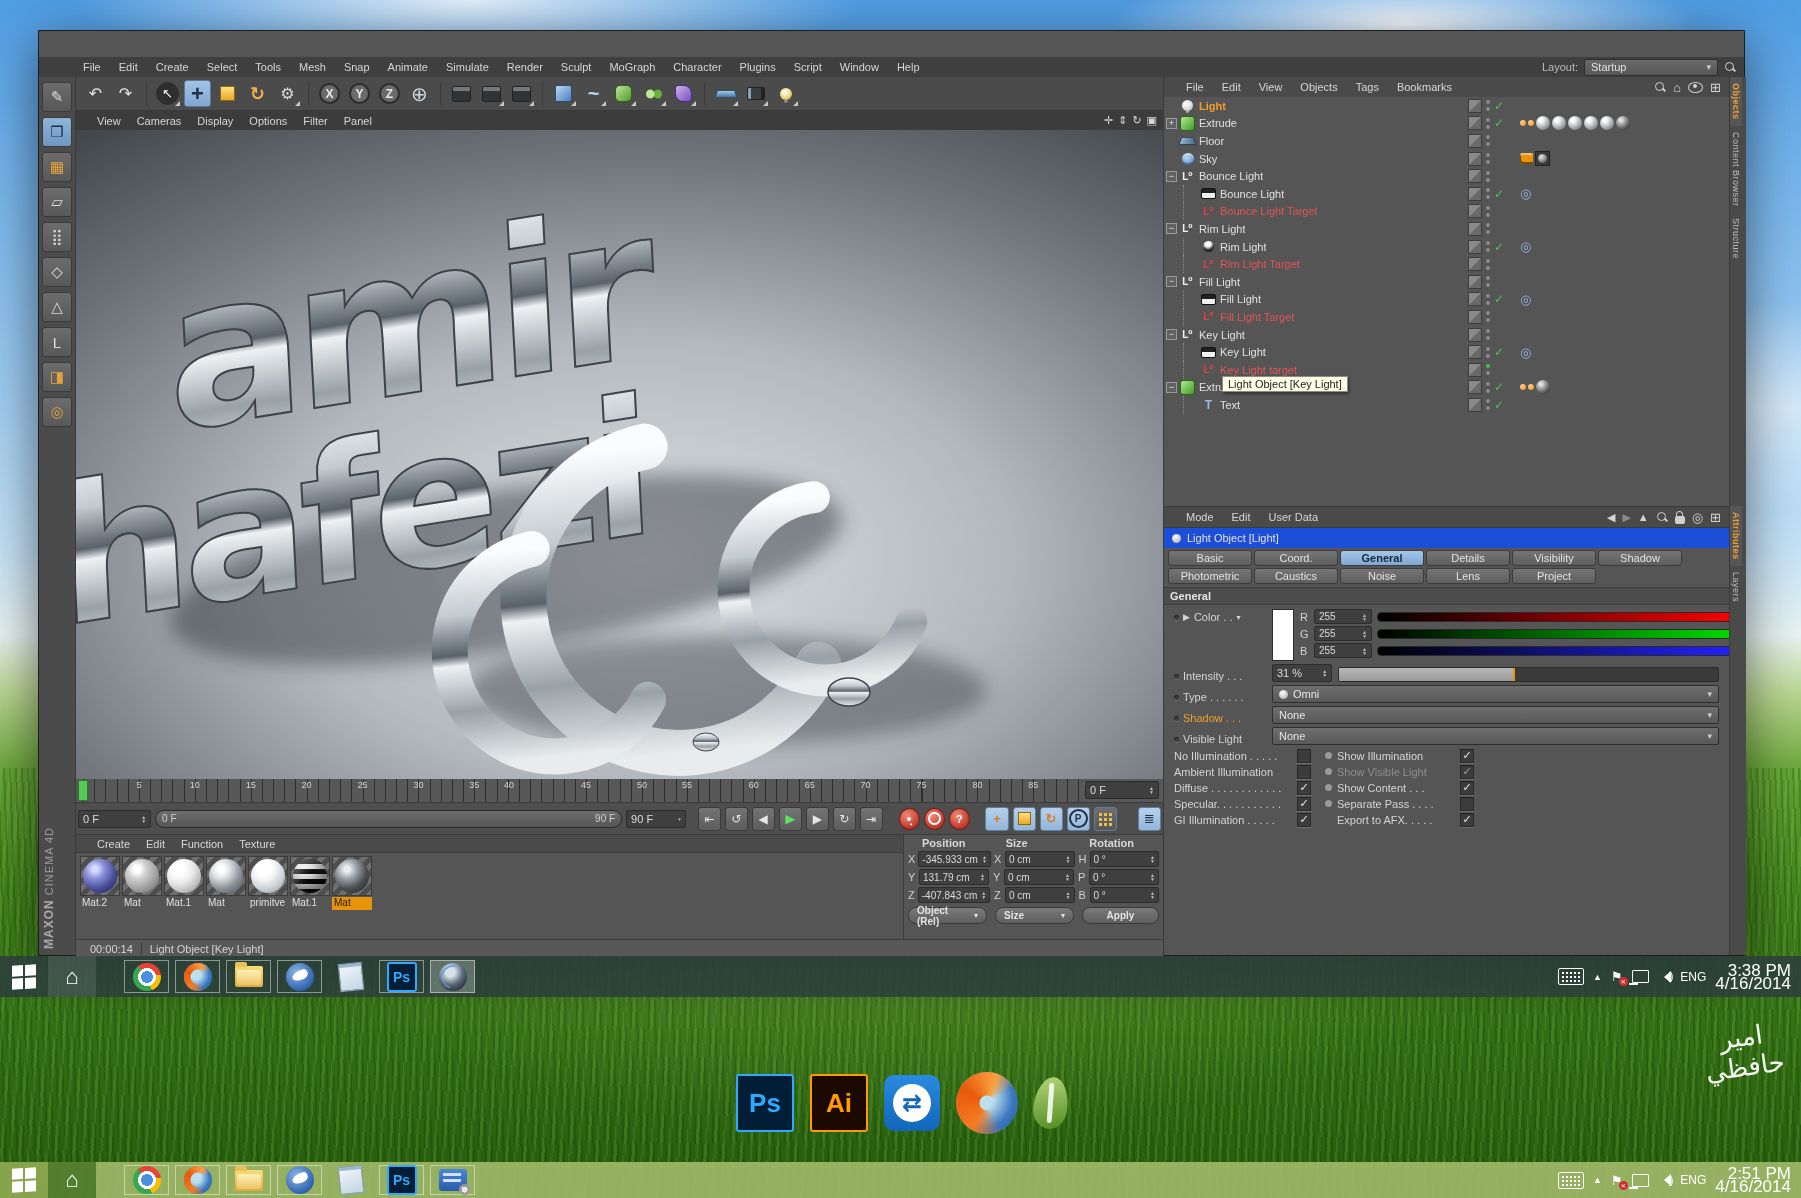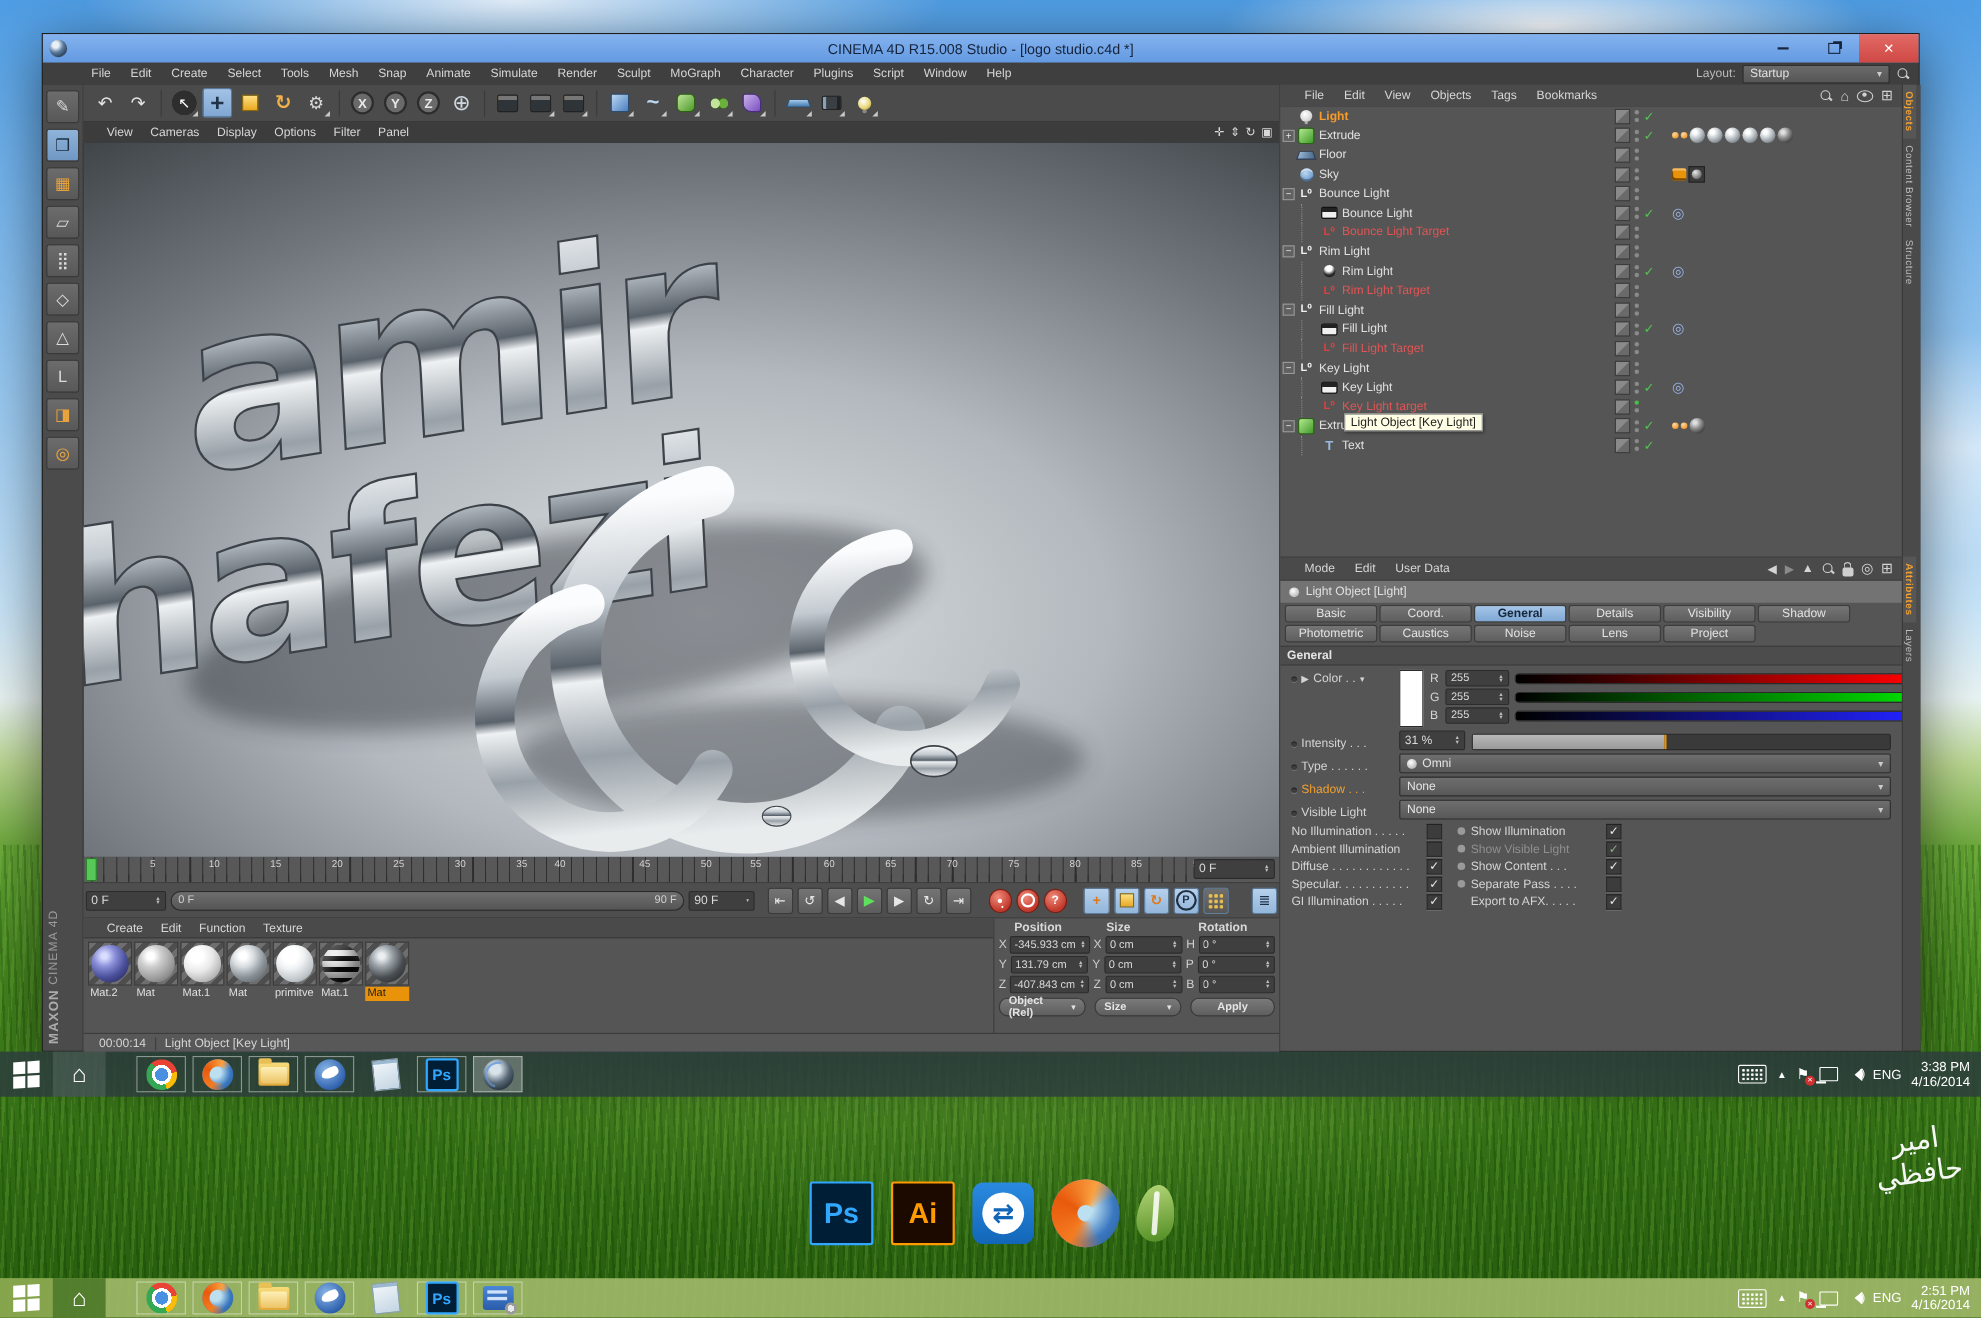--- a/index.html
+++ b/index.html
@@ -211,21 +211,21 @@
   .tag-target{color:#9ab4e8;font-size:13px;}
   .tag-dot{width:6px;height:6px;border-radius:50%;background:radial-gradient(circle at 35% 30%,#ffd8a0,#e8830a);}
   .tag-sphere{width:14px;height:14px;border-radius:50%;background:radial-gradient(circle at 35% 30%,#fff 0 12%,#d0d5d8 35%,#8a9298 70%,#4a5055);}
   .tag-sphere.dark{background:radial-gradient(circle at 35% 30%,#e0e0e0 0 10%,#909090 40%,#3a3a3a 80%);}
   .tag-comp{width:13px;height:11px;border-radius:2px;background:#e8930a;
     box-shadow:inset 0 2px 0 rgba(255,255,255,.4),inset 2px -3px 0 -1px #7a4a00;}
   .tag-tex{width:13px;height:13px;background:#3a3a3a;border:1px solid #222;display:flex;align-items:center;justify-content:center;}
   .tag-tex::after{content:"";width:9px;height:9px;border-radius:50%;background:radial-gradient(circle at 35% 30%,#e8e8e8,#707070 70%,#333);}
   
   .attr{position:absolute;left:0;top:429px;right:0;bottom:0;background:#555;border-top:1px solid #3a3a3a;}
-  .attr-title{height:20px;display:flex;align-items:center;gap:6px;padding-left:8px;color:#e0e0e0;background:#737373;}
+  .attr-title{height:20px;display:flex;align-items:center;gap:6px;padding-left:8px;color:#e0e0e0;background:#1d4ed8;}
   .attr-tabs{padding:2px 4px 3px;display:flex;flex-wrap:wrap;gap:2px;width:540px;}
   .atab{height:16px;min-width:84px;border-radius:3px;background:linear-gradient(#757575,#5e5e5e);border:1px solid #3c3c3c;
     display:flex;align-items:center;justify-content:center;color:#e2e2e2;font-size:11px;box-sizing:border-box;padding:0 6px;}
   .atab.active{background:linear-gradient(#a5c5e8,#7fa8d4);color:#16283c;font-weight:bold;}
   .attr-section{height:16px;background:#4c4c4c;border-top:1px solid #3c3c3c;border-bottom:1px solid #3c3c3c;
     display:flex;align-items:center;padding-left:6px;color:#e4e4e4;font-weight:bold;}
   .attr-body{padding:4px 10px 0 10px;}
   .arow{display:flex;align-items:flex-end;margin-bottom:3px;min-height:15px;}
   .alabel{width:98px;color:#d4d4d4;flex:none;display:flex;align-items:center;gap:4px;}
   .alabel.orange{color:#f0a030;}
@@ -290,21 +290,21 @@
   .tray .up{font-size:9px;}
   .tray .flag{position:relative;font-size:13px;}
   .tray .flag::after{content:"✕";position:absolute;right:-5px;bottom:-2px;width:9px;height:9px;border-radius:50%;
     background:#d03030;color:#fff;font-size:6px;display:flex;align-items:center;justify-content:center;}
   .tray .net{width:15px;height:11px;border:1.6px solid #fff;border-radius:1px;position:relative;}
   .tray .net::after{content:"";position:absolute;left:-4px;bottom:-3px;width:9px;height:2px;background:#fff;}
   .spk{display:flex;align-items:center;}
   .spk .cone{width:0;height:0;border:6px solid transparent;border-right:7px solid #fff;margin-right:-2px;}
   .spk .wave{color:#fff;font-size:10px;letter-spacing:-2px;}
   .tray .lang{font-size:12px;}
-  .tray .clock{text-align:right;font-size:12px;line-height:13px;}
+  .tray .clock{text-align:right;font-size:17px;line-height:13px;}
   
   .ic{position:relative;}
   .ic-chrome{width:28px;height:28px;border-radius:50%;
     background:radial-gradient(circle,#4a90e2 0 6px,#fff 6px 9px,rgba(0,0,0,0) 9px),
     conic-gradient(from -40deg,#ea4335 0 120deg,#fbbc05 120deg 200deg,#34a853 200deg 360deg);}
   .ic-firefox{width:28px;height:28px;border-radius:50%;background:radial-gradient(circle at 42% 42%,#bde0f0 0 22%,#3a78c0 60%,#2a5890);overflow:hidden;}
   .ic-firefox::after{content:"";position:absolute;inset:-2px;border-radius:50%;
     background:conic-gradient(from 120deg,rgba(244,123,32,0) 0 30deg,#f47b20 90deg,#e8590c 180deg,#f9a03f 260deg,rgba(244,123,32,0) 300deg);
     -webkit-mask:radial-gradient(circle,transparent 0 7px,#000 8px);mask:radial-gradient(circle,transparent 0 7px,#000 8px);}
   .ic-folder{width:28px;height:21px;border-radius:2px;background:linear-gradient(#f8dc7a,#e0a83a);position:relative;}
@@ -352,33 +352,20 @@
     <span class="ic ic-tv"></span>
     <span class="ic ic-firefox" style="width:62px;height:62px;"></span>
     <span class="ic ic-corel"></span>
   </div>
   <div class="signature">
     <div>امير</div>
     <div>حافظي</div>
   </div>
 
   <div class="c4d">
-    <div class="titlebar">
-      <span class="appicon"></span>
-      <span class="tb-title">CINEMA 4D R15.008 Studio - [logo studio.c4d *]</span>
-      <span class="tb-ctrls">
-        <span class="tb-btn">
-            <span class="glyph-min"></span>
-          </span>
-        <span class="tb-btn">
-            <span class="glyph-max"></span>
-          </span>
-        <span class="tb-btn close">✕</span>
-      </span>
-    </div>
     <div class="menubar">
       <span class="items">
           <span class="mi">File</span>
           <span class="mi">Edit</span>
           <span class="mi">Create</span>
           <span class="mi">Select</span>
           <span class="mi">Tools</span>
           <span class="mi">Mesh</span>
           <span class="mi">Snap</span>
           <span class="mi">Animate</span>

